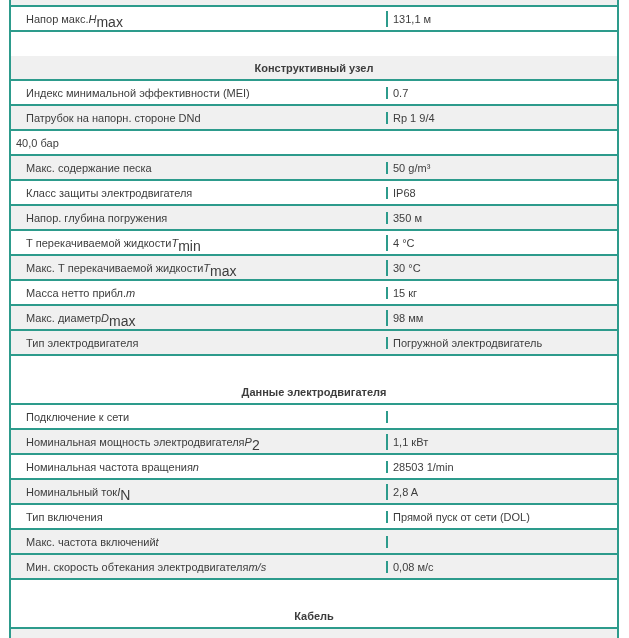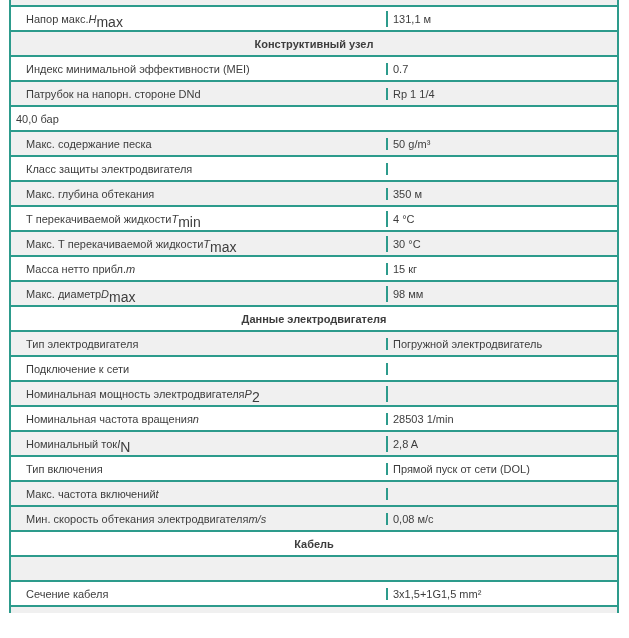--- a/index.html
+++ b/index.html
@@ -42,20 +42,21 @@
   }
   .cell-value {
     flex: 1 1 auto;
     padding-left: 5px;
     display: flex;
     align-items: center;
     white-space: nowrap;
   }
   .row.section {
     justify-content: center;
+    margin-top: 24px;
   }
   .section-title {
     display: flex;
     align-items: center;
     font-weight: bold;
   }
   .sym-i { font-style: italic; }
   .sym-sub {
     font-size: 14px;
     position: relative;
@@ -85,39 +86,40 @@
     <div class="row data">
       <div class="cell-label">
         <span class="">Индекс минимальной эффективности (MEI)</span>
       </div>
       <div class="cell-value">0.7</div>
     </div>
     <div class="row data shaded">
       <div class="cell-label">
         <span class="">Патрубок на напорн. стороне DNd</span>
       </div>
-      <div class="cell-value">Rp 1 1/4</div>
+      <div class="cell-value">Rp 1 9/4</div>
     </div>
     <div class="row data">
       <div class="cell-value">40,0 бар</div>
     </div>
     <div class="row data shaded">
       <div class="cell-label">
         <span class="">Макс. содержание песка</span>
       </div>
       <div class="cell-value">50 g/m³</div>
     </div>
     <div class="row data">
       <div class="cell-label">
         <span class="">Класс защиты электродвигателя</span>
       </div>
-    </div>
-    <div class="row data shaded">
-      <div class="cell-label">
-        <span class="">Макс. глубина обтекания</span>
+      <div class="cell-value">IP68</div>
+    </div>
+    <div class="row data shaded">
+      <div class="cell-label">
+        <span class="">Напор. глубина погружения</span>
       </div>
       <div class="cell-value">350 м</div>
     </div>
     <div class="row data">
       <div class="cell-label">
         <span class="">Т перекачиваемой жидкости </span>
         <span class="sym-i">T</span>
         <span class="sym-sub">min</span>
       </div>
       <div class="cell-value">4 °C</div>
@@ -138,40 +140,41 @@
       <div class="cell-value">15 кг</div>
     </div>
     <div class="row data shaded">
       <div class="cell-label">
         <span class="">Макс. диаметр </span>
         <span class="sym-i">D</span>
         <span class="sym-sub">max</span>
       </div>
       <div class="cell-value">98 мм</div>
     </div>
+    <div class="row data shaded">
+      <div class="cell-label">
+        <span class="">Тип электродвигателя</span>
+      </div>
+      <div class="cell-value">Погружной электродвигатель</div>
+    </div>
     <div class="row section">
       <div class="section-title">Данные электродвигателя</div>
-    </div>
-    <div class="row data shaded">
-      <div class="cell-label">
-        <span class="">Тип электродвигателя</span>
-      </div>
-      <div class="cell-value">Погружной электродвигатель</div>
     </div>
     <div class="row data">
       <div class="cell-label">
         <span class="">Подключение к сети</span>
       </div>
     </div>
     <div class="row data shaded">
       <div class="cell-label">
         <span class="">Номинальная мощность электродвигателя </span>
         <span class="sym-i">P</span>
         <span class="sym-sub">2</span>
       </div>
+      <div class="cell-value">1,1 кВт</div>
     </div>
     <div class="row data">
       <div class="cell-label">
         <span class="">Номинальная частота вращения </span>
         <span class="sym-i">n</span>
       </div>
       <div class="cell-value">28503 1/min</div>
     </div>
     <div class="row data shaded">
       <div class="cell-label">

